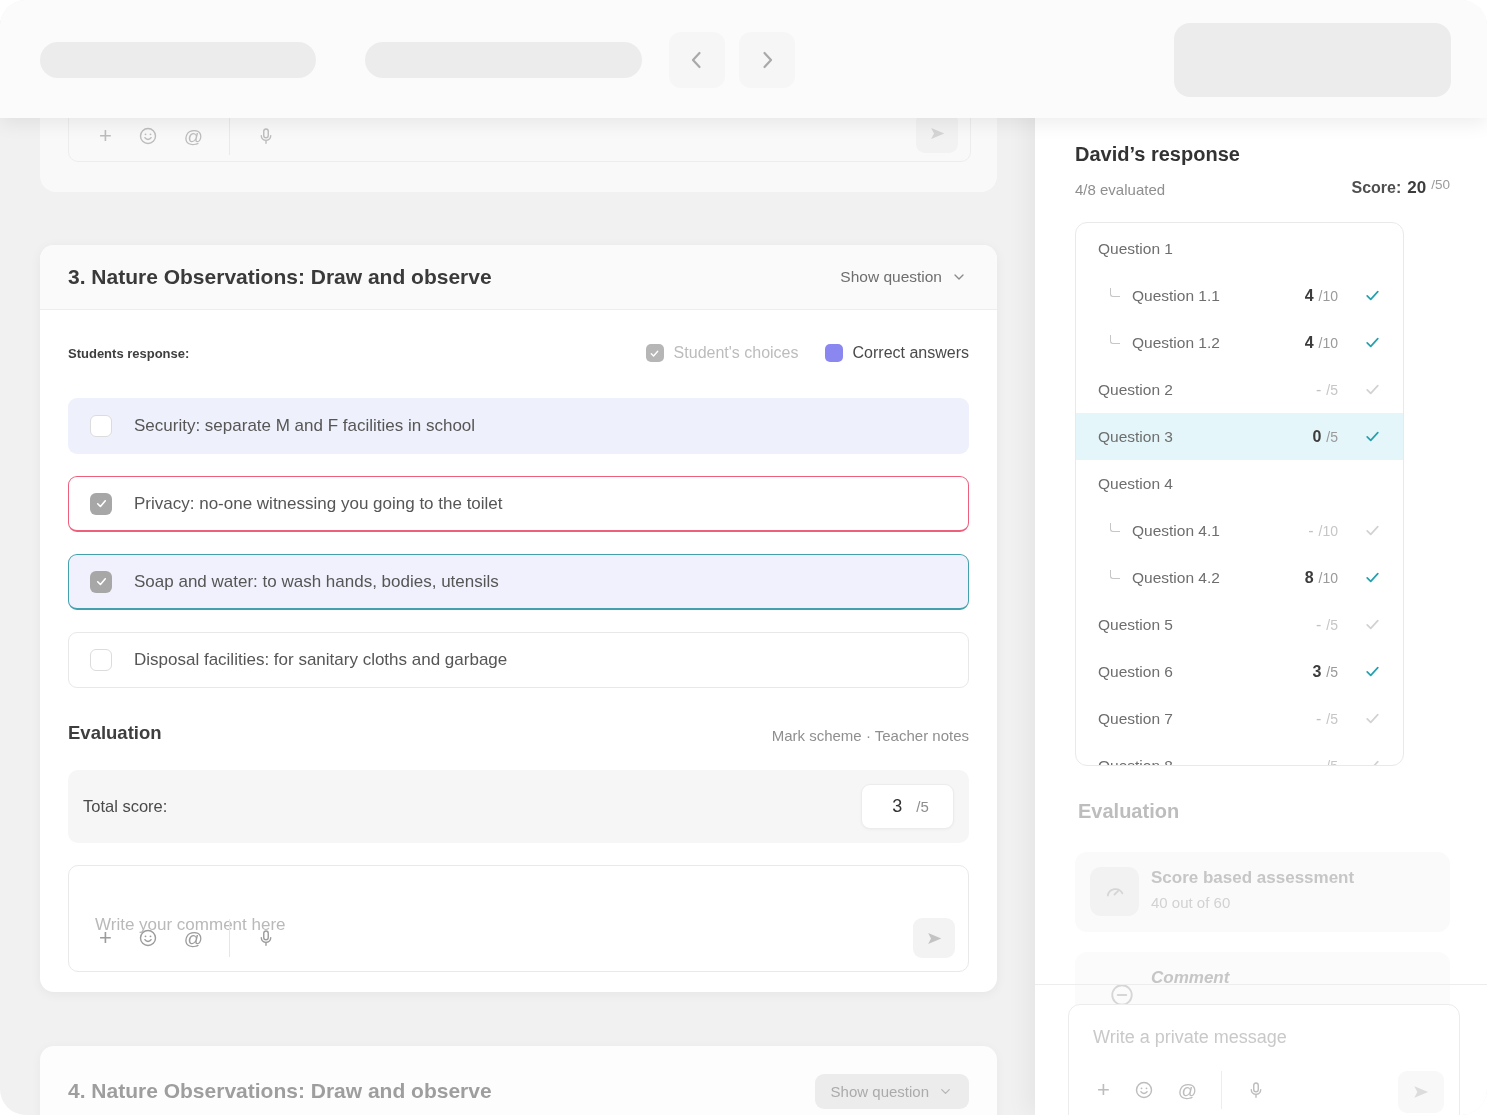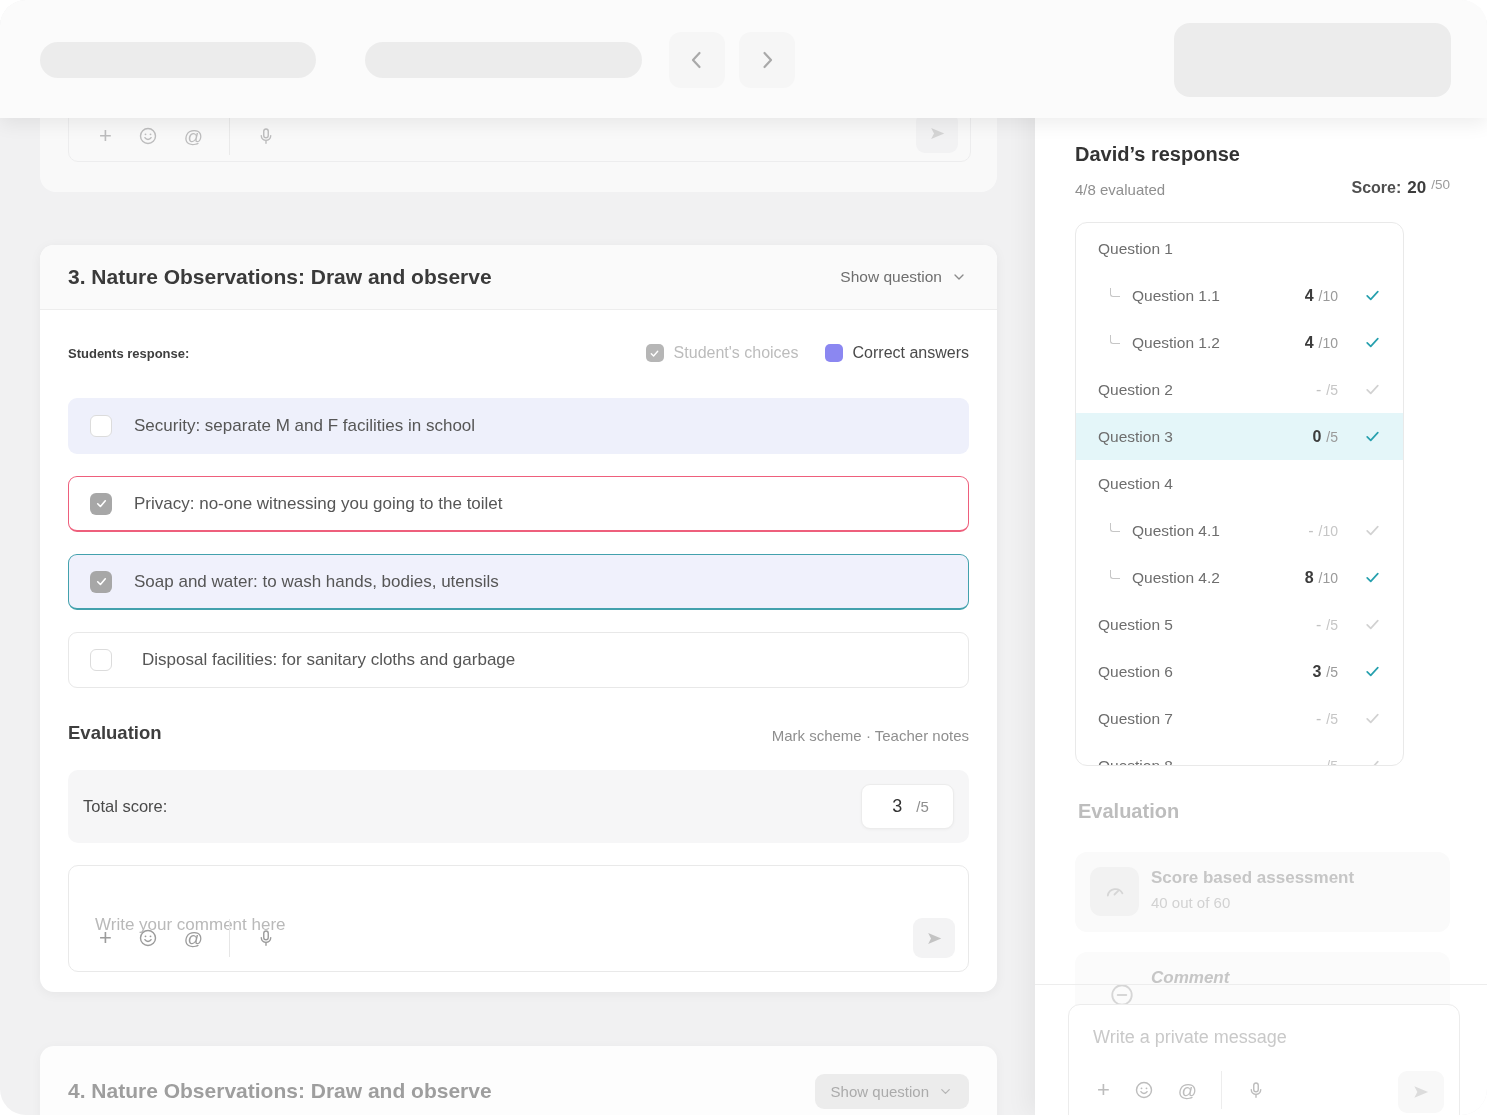--- a/index.html
+++ b/index.html
@@ -46,21 +46,21 @@
   .legend-item .lg-dark{color:#4a4a4a;}
   .cb-sm{width:18px;height:18px;border-radius:5px;background:#b6b6b6;display:flex;align-items:center;justify-content:center;}
   .swatch{width:18px;height:18px;border-radius:5px;background:#8b87f1;}
 
   .opts{display:flex;flex-direction:column;gap:22px;}
   .opt{height:56px;border-radius:9px;display:flex;align-items:center;padding-left:21px;
        font-size:17px;color:#565656;background:#fff;border:1px solid transparent;}
   .opt.wrong{border-color:#ee5f7c;border-bottom-width:2px;}
   .opt.correct-bg{background:#eef0fb;}
   .opt.right{background:#f0f1fc;border-color:#43a1ad;border-bottom-width:2px;}
-  .opt.plain{border-color:#e8e8e8;gap:8px;}
+  .opt.plain{border-color:#e8e8e8;}
   .cb{width:22px;height:22px;border-radius:6px;margin-right:22px;display:flex;align-items:center;justify-content:center;flex:none;}
   .cb.checked{background:#a7a7a7;}
   .cb.un{background:#fff;border:1.5px solid #dcdcdc;}
 
   .eval-row{display:flex;align-items:flex-end;justify-content:space-between;margin-top:34px;}
   .eval-title{font-size:18.5px;font-weight:700;color:#3e3e3e;}
   .eval-links{font-size:15px;color:#8f8f8f;}
   .total-panel{margin-top:26px;height:73px;background:#f6f6f7;border-radius:10px;display:flex;align-items:center;
                justify-content:space-between;padding:0 15px 0 15px;}
   .total-label{font-size:16.5px;color:#4a4a4a;}

